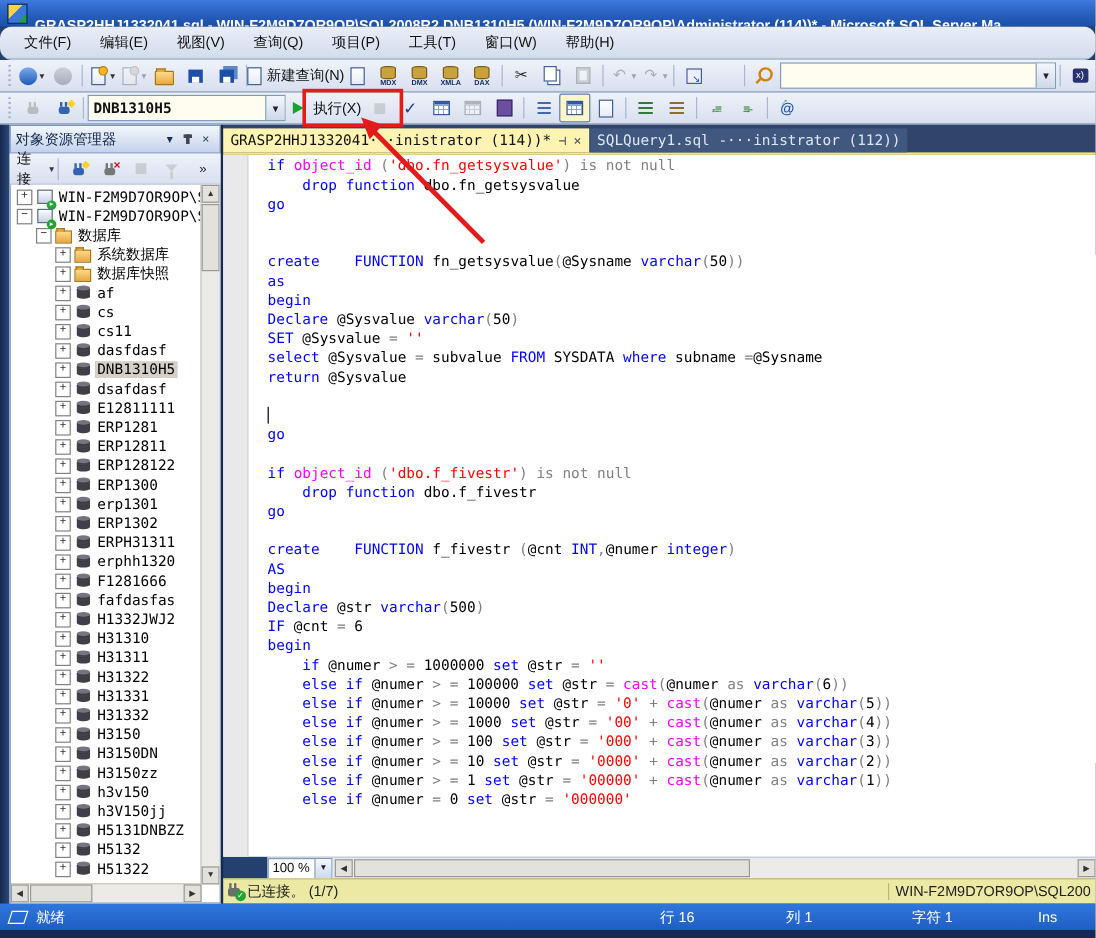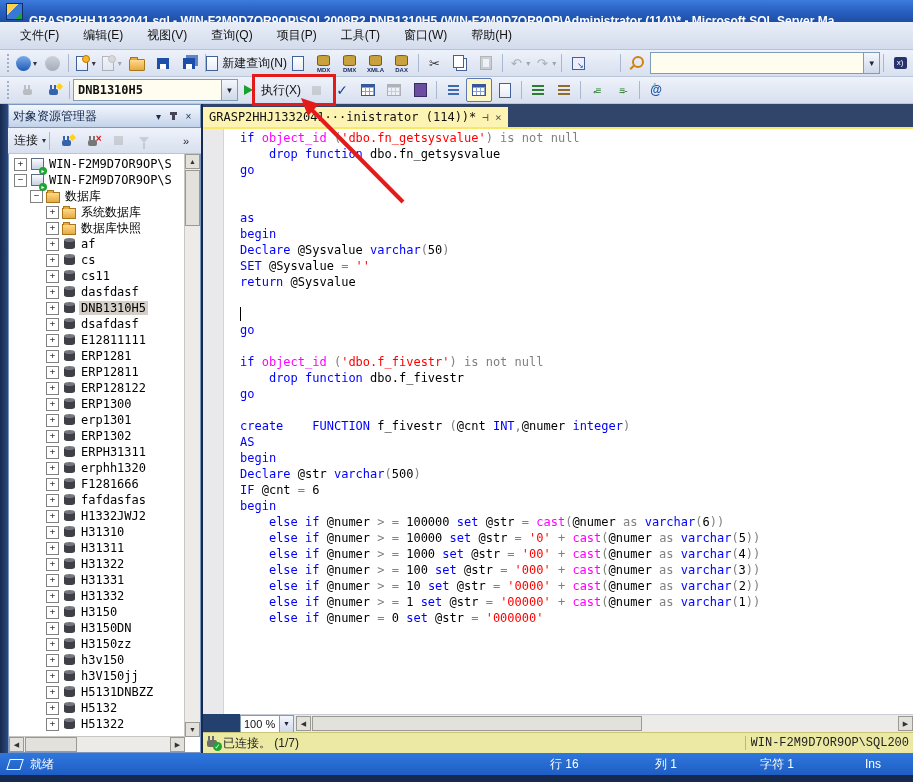--- a/index.html
+++ b/index.html
@@ -8,21 +8,21 @@
 
   
   .titlebar{height:22px;background:linear-gradient(180deg,#3d7bdc 0%,#2a63c4 45%,#1c4fa5 100%);
     display:flex;align-items:center;color:#fff;font-weight:bold;white-space:nowrap;overflow:hidden;padding-left:6px;}
   .appicon{width:15px;height:15px;margin-right:6px;position:relative;flex:0 0 auto;
     background:linear-gradient(135deg,#ffd24a 0 40%,#3a78d6 40% 75%,#1ba23c 75% 100%);border:1px solid #0d2f66;}
   .titletext{font-size:12px;letter-spacing:0;overflow:hidden;text-overflow:clip;margin-top:19px;}
 
   
   .menubar{height:27px;background:linear-gradient(180deg,#e9eef8,#d3dcec);display:flex;align-items:center;
-    border-bottom:1px solid #b6c2d8;padding-left:8px;}
+    border-bottom:1px solid #b6c2d8;padding-left:8px;border-radius:10px;}
   .menuitem{padding:4px 12px;color:#111;cursor:default;}
 
   
   .tbrow{height:26px;background:linear-gradient(180deg,#eef2fa,#d8e0ef);display:flex;align-items:center;
     border-bottom:1px solid #b9c5da;padding-left:2px;}
   .grip{width:6px;height:18px;margin:0 3px;background:repeating-linear-gradient(180deg,#9fb0ca 0 2px,transparent 2px 4px);
     background-size:2px 4px;background-repeat:repeat-y;background-position:2px 0;}
   .sep{width:1px;height:18px;background:#a9b7cf;margin:0 3px;}
   .tbtn{height:22px;min-width:22px;display:flex;align-items:center;justify-content:center;border:1px solid transparent;
     border-radius:2px;padding:0 1px;position:relative;}
@@ -88,21 +88,21 @@
   .combo .cval{flex:1;padding:0 4px;font-family:"DejaVu Sans Mono",monospace;font-weight:bold;color:#111;white-space:nowrap;overflow:hidden;}
   .combo .cbtn{width:15px;height:100%;background:linear-gradient(#f4f7fc,#cfd9ea);border-left:1px solid #7f9db9;
     display:flex;align-items:center;justify-content:center;font-size:8px;color:#223;}
 
   
   .main{flex:1;display:flex;min-height:0;}
   .leftstrip{width:8px;background:linear-gradient(90deg,#16294e,#2c4a7e);}
   .gapstrip{width:2px;background:#16294e;}
 
   
-  .oe{width:193px;display:flex;flex-direction:column;background:#d8e0ef;min-height:0;}
+  .oe{width:176px;display:flex;flex-direction:column;background:#d8e0ef;min-height:0;}
   .oe-head{height:22px;background:linear-gradient(180deg,#f3f7fd,#c3d2ea);border:1px solid #7d96c0;
     display:flex;align-items:center;padding:0 4px;color:#102449;}
   .oe-head .t{flex:1;white-space:nowrap;overflow:hidden;}
   .oe-hbtn{width:15px;height:15px;display:flex;align-items:center;justify-content:center;font-size:10px;color:#1a2c50;}
   .pinpic{display:block;width:3px;height:8px;background:#445;position:relative;}
   .pinpic::before{content:"";position:absolute;top:0;left:-2px;width:7px;height:3px;background:#445;}
   .oe-tools{height:25px;display:flex;align-items:center;background:linear-gradient(180deg,#eef2fa,#d8e0ef);
     border-bottom:1px solid #b9c5da;padding:0 2px;}
   .oe-tools .cl{margin:0 2px 0 4px;color:#111;}
   .oe-body{flex:1;position:relative;background:#fff;border:1px solid #7d96c0;border-top:none;overflow:hidden;}
@@ -149,21 +149,21 @@
   .zoomsel .zb{width:13px;height:100%;background:linear-gradient(#f4f7fc,#cfd9ea);border-left:1px solid #7f9db9;font-size:7px;
     display:flex;align-items:center;justify-content:center;color:#223;}
   .ehsb{flex:1;height:15px;position:relative;background:#ecebe7;margin-left:2px;}
   .connbar{height:20px;background:#ece9a4;border-top:1px solid #c9c57a;display:flex;align-items:center;padding:0 4px;color:#222;}
   .connbar .plug{width:10px;height:7px;background:#6a6f6a;border-radius:2px;position:relative;margin-right:6px;flex:0 0 auto;}
   .connbar .plug::before{content:"";position:absolute;top:-4px;left:1px;width:2px;height:4px;background:#6a6f6a;box-shadow:4px 0 0 #6a6f6a;}
   .connbar .plug::after{content:"✓";position:absolute;right:-5px;bottom:-4px;width:9px;height:9px;border-radius:50%;
     background:#1fa532;color:#fff;font-size:7px;line-height:9px;text-align:center;}
   .connbar .spacer{flex:1;}
   .connbar .vline{width:1px;height:14px;background:#b9b57e;margin-right:5px;}
-  .connbar .srv{white-space:nowrap;overflow:hidden;font-family:Liberation Mono, monospace;}
+  .connbar .srv{white-space:nowrap;overflow:hidden;font-family:Liberation Sans, sans-serif;}
 
   
   .statusbar{height:22px;background:linear-gradient(180deg,#2f77dd,#1e5ec4);color:#fff;display:flex;align-items:center;padding:0 8px;}
   .statusbar .sic{width:12px;height:9px;border:1px solid #fff;transform:skewX(-18deg);margin-right:8px;}
   .statusbar .fld{width:105px;white-space:nowrap;}
   .statusbar .spacer{flex:1;}
   .bottomstrip{height:7px;background:#16294e;}
 
   
   .anno-box{position:absolute;left:252px;top:74px;width:78px;height:26px;border:3px solid #e31b1b;z-index:60;pointer-events:none;}
@@ -772,48 +772,54 @@
 
     <div class="gapstrip"></div>
 
     <div class="editor">
       <div class="tabs" id="tabs">
           <span class="tab active">
             <span>GRASP2HHJ1332041···inistrator (114))*</span>
             <span class="pin">⊣</span>
             <span class="cls">×</span>
           </span>
+          <span class="tab inactive">
+            <span>SQLQuery1.sql -···inistrator (112))</span>
+          </span>
         </div>
       <div class="code">
         <div class="codemargin"></div>
         <div class="codelines" id="codelines">
             <div class="cl-row"><span class="sk">if </span><span class="sm">object_id </span><span class="sg">(</span><span class="ss">'dbo.fn_getsysvalue'</span><span class="sg">) is not null</span></div>
             <div class="cl-row"><span class="sp">    </span><span class="sk">drop function </span><span class="sp">dbo.fn_getsysvalue</span></div>
             <div class="cl-row"><span class="sk">go</span></div>
             <div class="cl-row"></div>
             <div class="cl-row"></div>
+            <div class="cl-row"><span class="sk">create</span><span class="sp">    </span><span class="sk">FUNCTION </span><span class="sp">fn_getsysvalue</span><span class="sg">(</span><span class="sp">@Sysname </span><span class="sk">varchar</span><span class="sg">(</span><span class="sp">50</span><span class="sg">))</span></div>
             <div class="cl-row"><span class="sk">as</span></div>
             <div class="cl-row"><span class="sk">begin</span></div>
             <div class="cl-row"><span class="sk">Declare </span><span class="sp">@Sysvalue </span><span class="sk">varchar</span><span class="sg">(</span><span class="sp">50</span><span class="sg">)</span></div>
             <div class="cl-row"><span class="sk">SET </span><span class="sp">@Sysvalue </span><span class="sg">= </span><span class="ss">''</span></div>
+            <div class="cl-row"><span class="sk">select </span><span class="sp">@Sysvalue </span><span class="sg">= </span><span class="sp">subvalue </span><span class="sk">FROM </span><span class="sp">SYSDATA </span><span class="sk">where </span><span class="sp">subname </span><span class="sg">=</span><span class="sp">@Sysname</span></div>
             <div class="cl-row"><span class="sk">return </span><span class="sp">@Sysvalue</span></div>
             <div class="cl-row"></div>
             <div class="cl-row"><span class="caret"></span></div>
             <div class="cl-row"><span class="sk">go</span></div>
             <div class="cl-row"></div>
             <div class="cl-row"><span class="sk">if </span><span class="sm">object_id </span><span class="sg">(</span><span class="ss">'dbo.f_fivestr'</span><span class="sg">) is not null</span></div>
             <div class="cl-row"><span class="sp">    </span><span class="sk">drop function </span><span class="sp">dbo.f_fivestr</span></div>
             <div class="cl-row"><span class="sk">go</span></div>
             <div class="cl-row"></div>
             <div class="cl-row"><span class="sk">create</span><span class="sp">    </span><span class="sk">FUNCTION </span><span class="sp">f_fivestr </span><span class="sg">(</span><span class="sp">@cnt </span><span class="sk">INT</span><span class="sg">,</span><span class="sp">@numer </span><span class="sk">integer</span><span class="sg">)</span></div>
             <div class="cl-row"><span class="sk">AS</span></div>
             <div class="cl-row"><span class="sk">begin</span></div>
             <div class="cl-row"><span class="sk">Declare </span><span class="sp">@str </span><span class="sk">varchar</span><span class="sg">(</span><span class="sp">500</span><span class="sg">)</span></div>
             <div class="cl-row"><span class="sk">IF </span><span class="sp">@cnt </span><span class="sg">= </span><span class="sp">6</span></div>
             <div class="cl-row"><span class="sk">begin</span></div>
+            <div class="cl-row"><span class="sp">    </span><span class="sk">if </span><span class="sp">@numer </span><span class="sg">&gt; = </span><span class="sp">1000000 </span><span class="sk">set </span><span class="sp">@str </span><span class="sg">= </span><span class="ss">''</span></div>
             <div class="cl-row"><span class="sp">    </span><span class="sk">else if </span><span class="sp">@numer </span><span class="sg">&gt; = </span><span class="sp">100000 </span><span class="sk">set </span><span class="sp">@str </span><span class="sg">= </span><span class="sm">cast</span><span class="sg">(</span><span class="sp">@numer </span><span class="sg">as </span><span class="sk">varchar</span><span class="sg">(</span><span class="sp">6</span><span class="sg">))</span></div>
             <div class="cl-row"><span class="sp">    </span><span class="sk">else if </span><span class="sp">@numer </span><span class="sg">&gt; = </span><span class="sp">10000 </span><span class="sk">set </span><span class="sp">@str </span><span class="sg">= </span><span class="ss">'0'</span><span class="sg"> + </span><span class="sm">cast</span><span class="sg">(</span><span class="sp">@numer </span><span class="sg">as </span><span class="sk">varchar</span><span class="sg">(</span><span class="sp">5</span><span class="sg">))</span></div>
             <div class="cl-row"><span class="sp">    </span><span class="sk">else if </span><span class="sp">@numer </span><span class="sg">&gt; = </span><span class="sp">1000 </span><span class="sk">set </span><span class="sp">@str </span><span class="sg">= </span><span class="ss">'00'</span><span class="sg"> + </span><span class="sm">cast</span><span class="sg">(</span><span class="sp">@numer </span><span class="sg">as </span><span class="sk">varchar</span><span class="sg">(</span><span class="sp">4</span><span class="sg">))</span></div>
             <div class="cl-row"><span class="sp">    </span><span class="sk">else if </span><span class="sp">@numer </span><span class="sg">&gt; = </span><span class="sp">100 </span><span class="sk">set </span><span class="sp">@str </span><span class="sg">= </span><span class="ss">'000'</span><span class="sg"> + </span><span class="sm">cast</span><span class="sg">(</span><span class="sp">@numer </span><span class="sg">as </span><span class="sk">varchar</span><span class="sg">(</span><span class="sp">3</span><span class="sg">))</span></div>
             <div class="cl-row"><span class="sp">    </span><span class="sk">else if </span><span class="sp">@numer </span><span class="sg">&gt; = </span><span class="sp">10 </span><span class="sk">set </span><span class="sp">@str </span><span class="sg">= </span><span class="ss">'0000'</span><span class="sg"> + </span><span class="sm">cast</span><span class="sg">(</span><span class="sp">@numer </span><span class="sg">as </span><span class="sk">varchar</span><span class="sg">(</span><span class="sp">2</span><span class="sg">))</span></div>
             <div class="cl-row"><span class="sp">    </span><span class="sk">else if </span><span class="sp">@numer </span><span class="sg">&gt; = </span><span class="sp">1 </span><span class="sk">set </span><span class="sp">@str </span><span class="sg">= </span><span class="ss">'00000'</span><span class="sg"> + </span><span class="sm">cast</span><span class="sg">(</span><span class="sp">@numer </span><span class="sg">as </span><span class="sk">varchar</span><span class="sg">(</span><span class="sp">1</span><span class="sg">))</span></div>
             <div class="cl-row"><span class="sp">    </span><span class="sk">else if </span><span class="sp">@numer </span><span class="sg">= </span><span class="sp">0 </span><span class="sk">set </span><span class="sp">@str </span><span class="sg">= </span><span class="ss">'000000'</span></div>
           </div>
       </div>
       <div class="ebottom">

